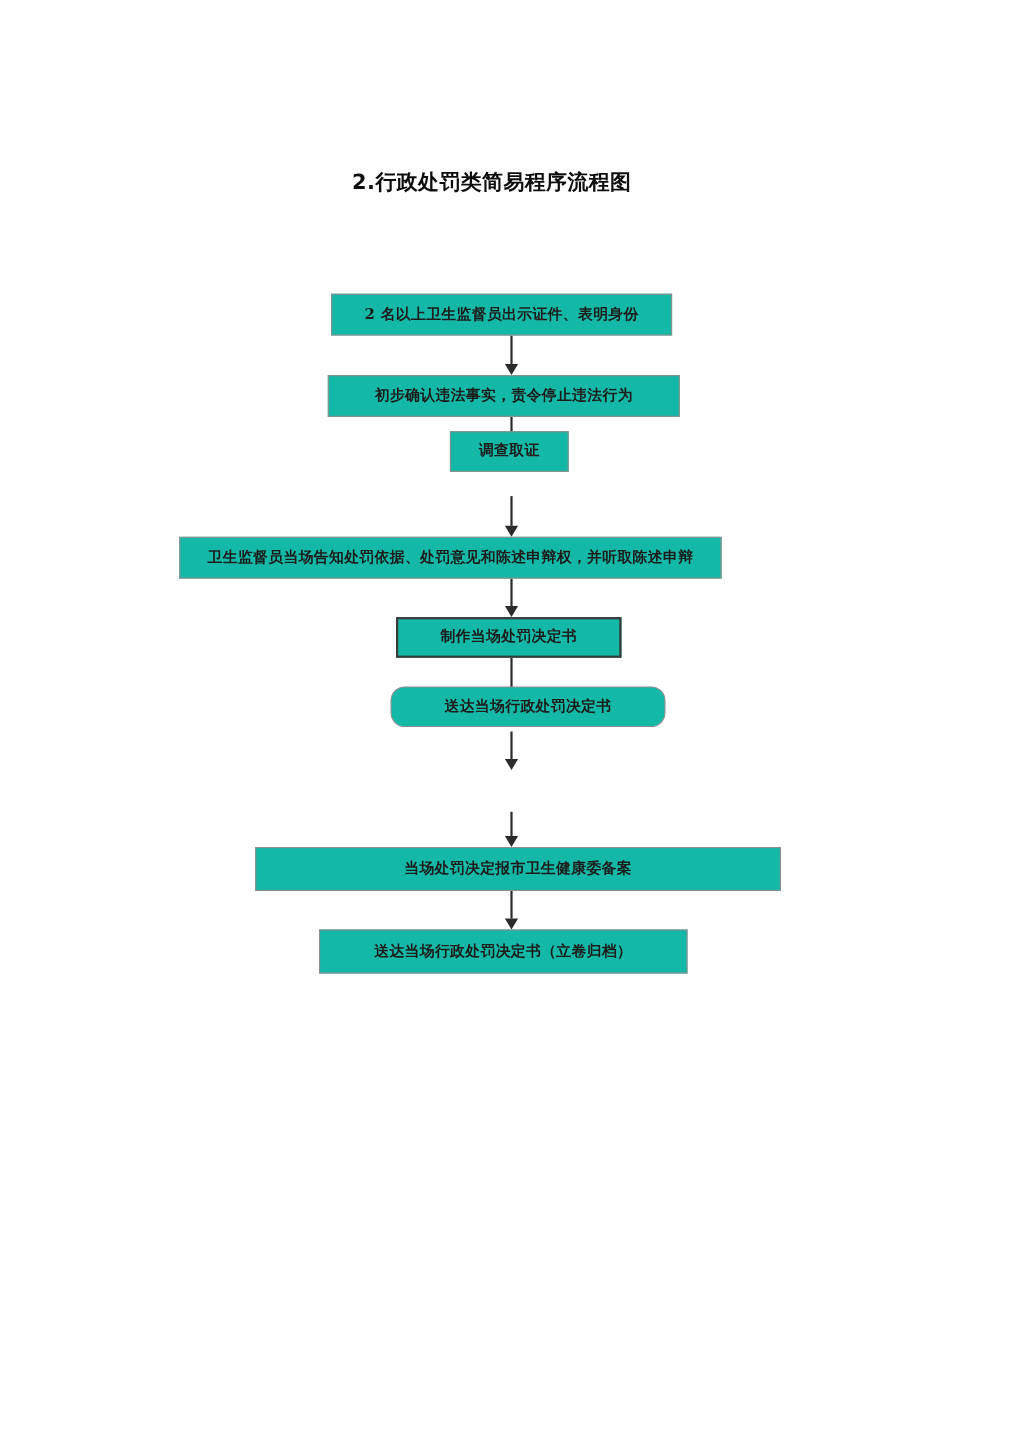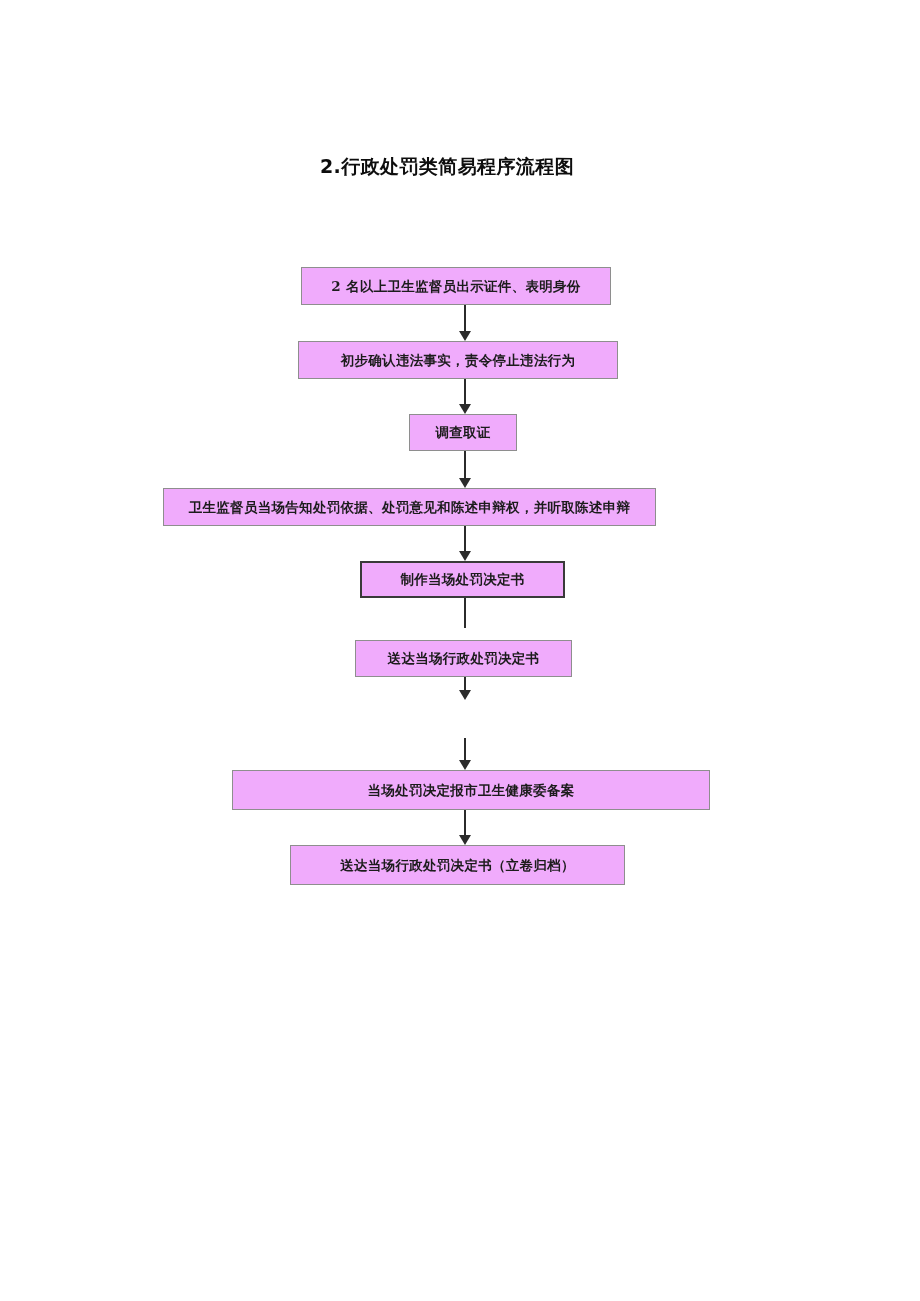--- a/index.html
+++ b/index.html
@@ -48,21 +48,21 @@
     left: 0;
     top: 0;
     width: 920px;
     height: 1301px;
   }
 
   .node {
     position: absolute;
     box-sizing: border-box;
     border: 1px solid #8e8e8e;
-    background: #f0abfc;
+    background: #14b8a6;
     display: flex;
     align-items: center;
     justify-content: center;
     font-family: "DejaVu Serif", "Liberation Serif", serif;
     font-size: 13.5px;
     line-height: 1.2;
     color: #1c1c1c;
     letter-spacing: 0.3px;
     white-space: nowrap;
     font-weight: 600;
@@ -112,30 +112,30 @@
       <div class="conn" style="left: 464px; top: 738px; height: 22px;"></div>
       <div class="arrow-head" style="left: 459px; top: 760px;"></div>
       <div class="conn" style="left: 464px; top: 810px; height: 25px;"></div>
       <div class="arrow-head" style="left: 459px; top: 835px;"></div>
       <div class="node" style="left: 301px; top: 267px; width: 310px; height: 38px;">
         <span>2 名以上卫生监督员出示证件、表明身份</span>
       </div>
       <div class="node" style="left: 298px; top: 341px; width: 320px; height: 38px;">
         <span>初步确认违法事实，责令停止违法行为</span>
       </div>
-      <div class="node" style="left: 409px; top: 414px; width: 108px; height: 37px;">
+      <div class="node" style="left: 409px; top: 392px; width: 108px; height: 37px;">
         <span>调查取证</span>
       </div>
       <div class="node" style="left: 163px; top: 488px; width: 493px; height: 38px;">
         <span>卫生监督员当场告知处罚依据、处罚意见和陈述申辩权，并听取陈述申辩</span>
       </div>
       <div class="node strong" style="left: 360px; top: 561px; width: 205px; height: 37px;">
         <span>制作当场处罚决定书</span>
       </div>
-      <div class="node" style="left: 355px; top: 640px; width: 217px; height: 37px;">
+      <div class="node" style="left: 355px; top: 624px; width: 250px; height: 37px; border-radius: 13px;">
         <span>送达当场行政处罚决定书</span>
       </div>
       <div class="node" style="left: 232px; top: 770px; width: 478px; height: 40px;">
         <span>当场处罚决定报市卫生健康委备案</span>
       </div>
       <div class="node" style="left: 290px; top: 845px; width: 335px; height: 40px;">
         <span>送达当场行政处罚决定书（立卷归档）</span>
       </div>
     </div>
 

